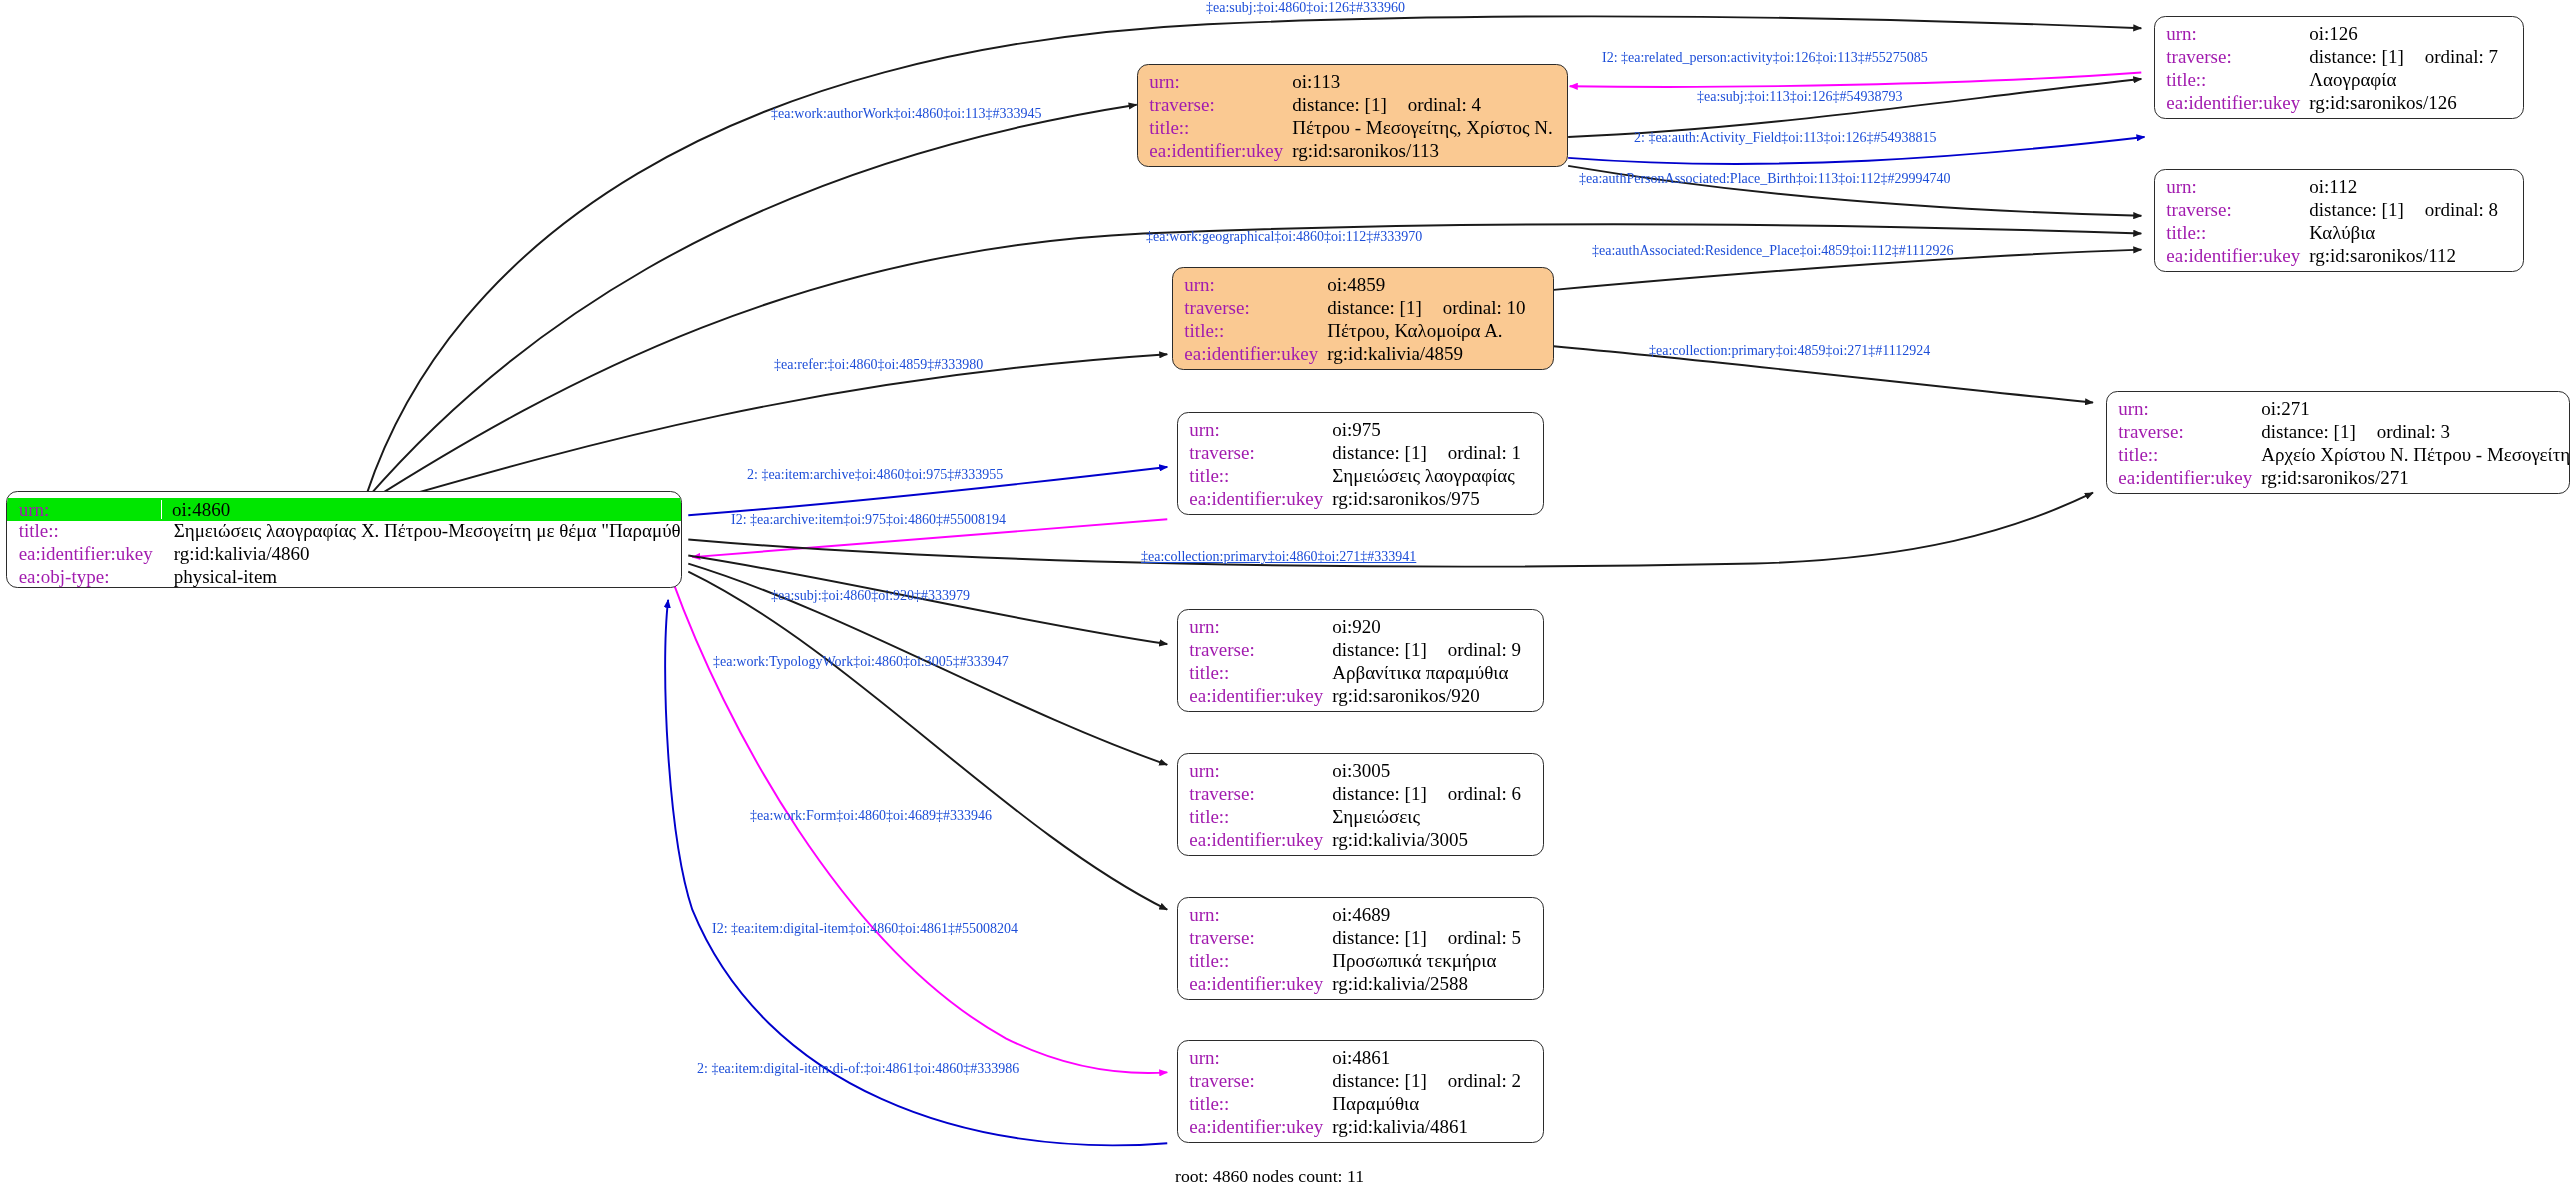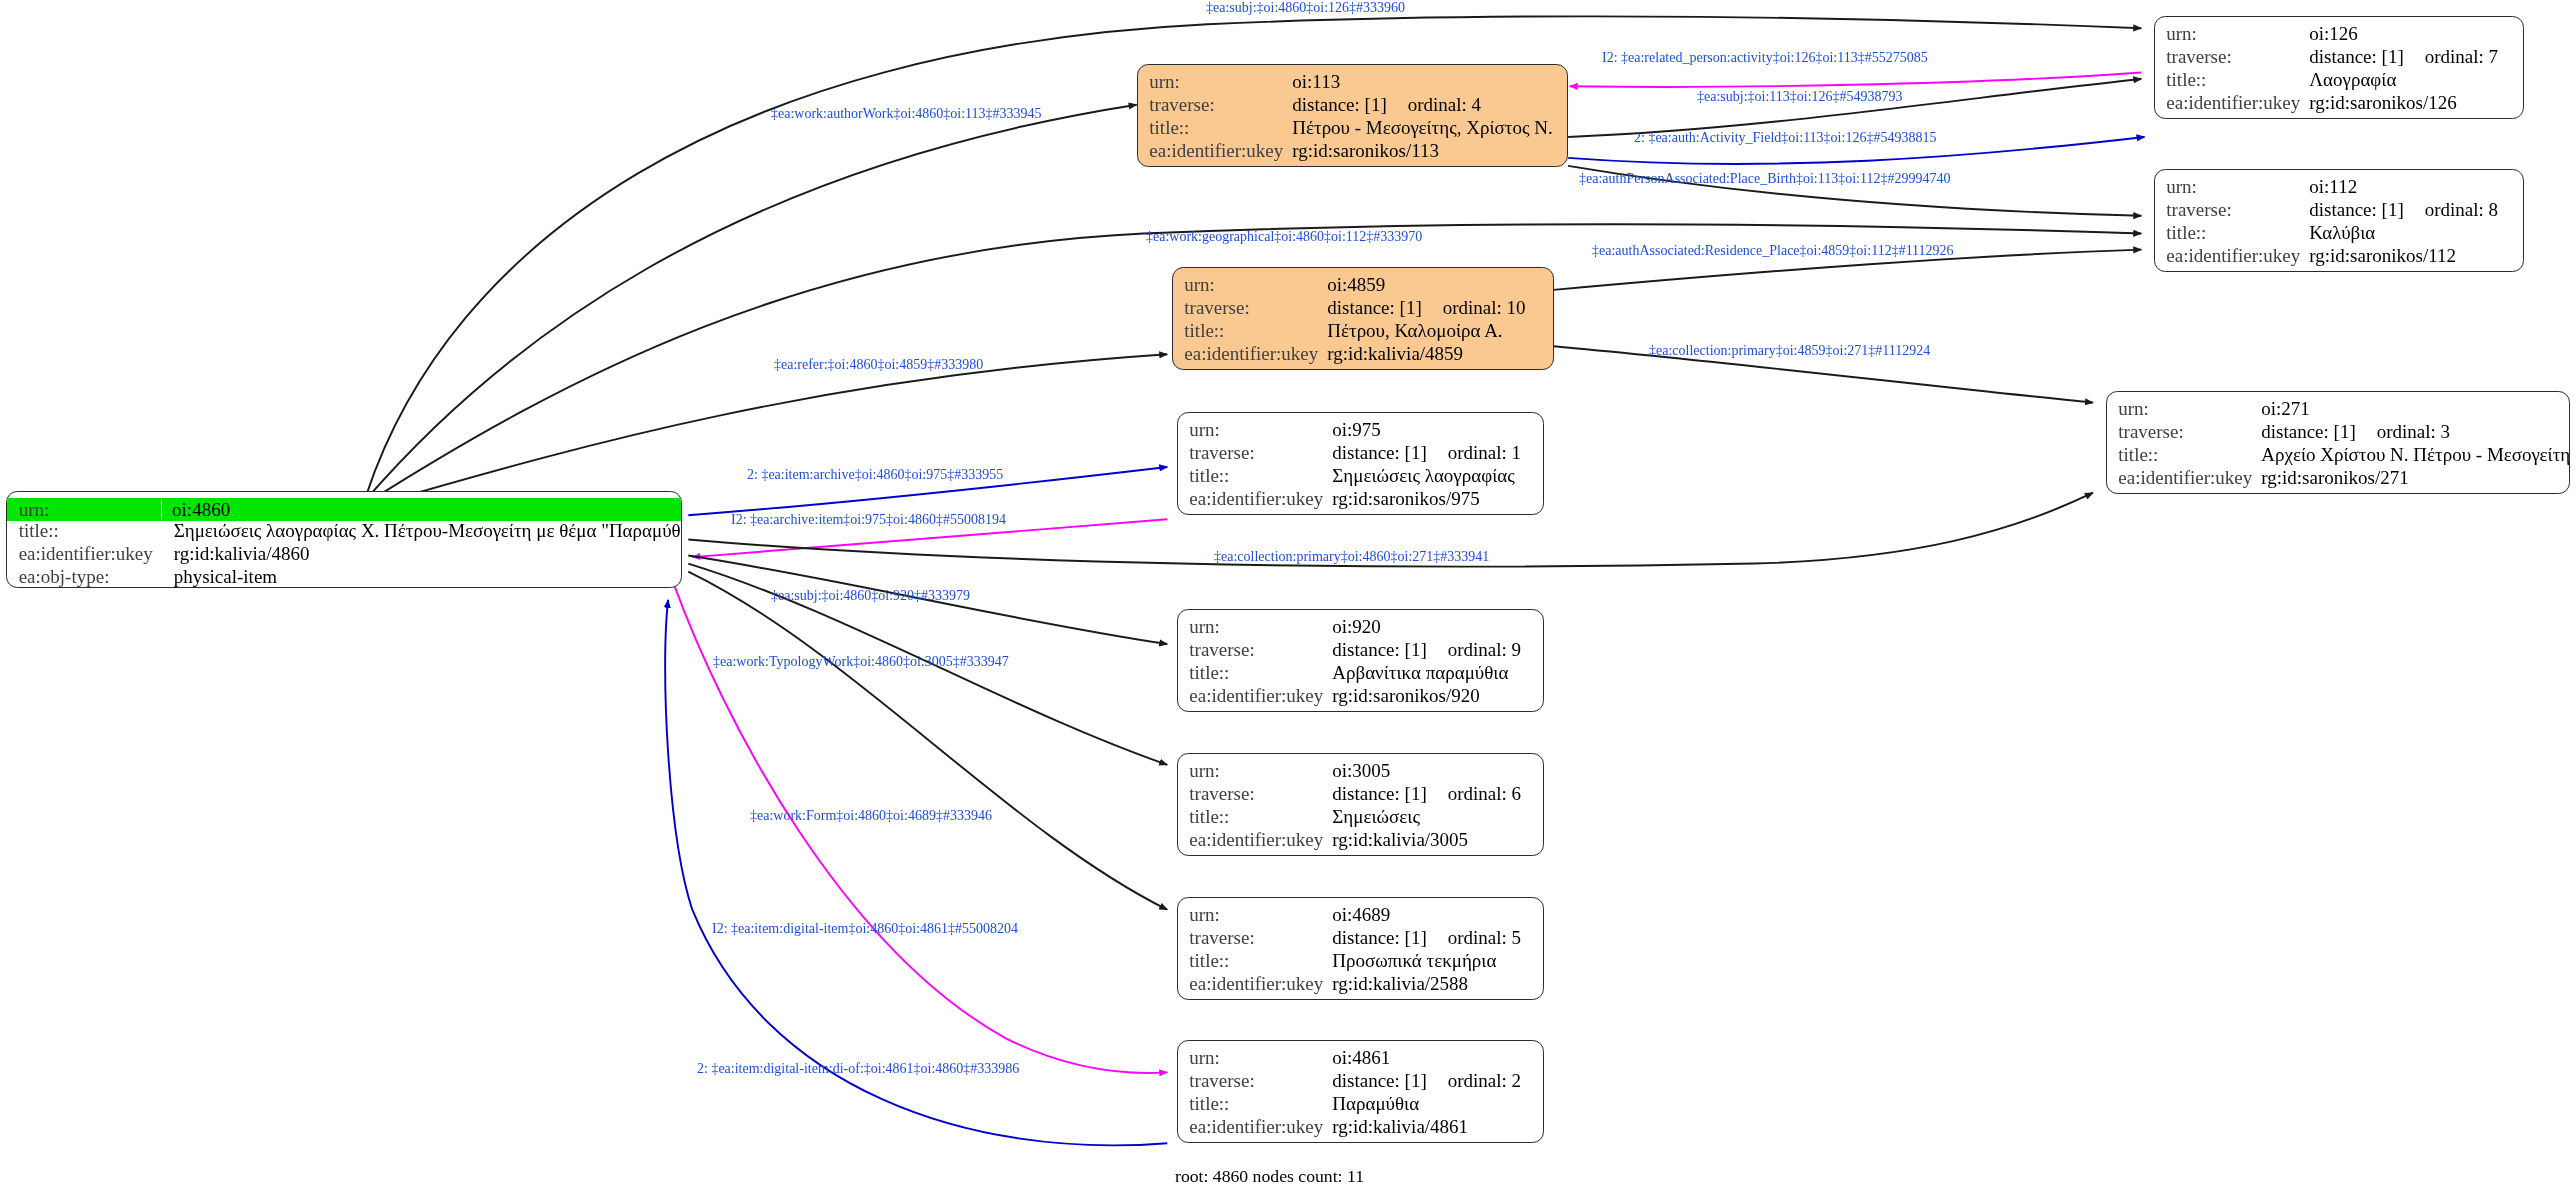--- a/index.html
+++ b/index.html
@@ -41,21 +41,21 @@
     display: flex;
     align-items: baseline;
     line-height: 1.0;
     height: 23px;
     white-space: nowrap;
   }
   .k {
     width: 143px;
     flex: 0 0 143px;
     font-size: 19px;
-    color: #404040;
+    color: #a21caf;
   }
   .v {
     font-size: 19px;
     color: #000000;
   }
   .v .sp { display: inline-block; width: 21px; }
   
   .node.root .inner { padding: 6.4px 0 8px 0; }
   .node.root .row { padding: 0 11.3px; height: 23px; }
   .node.root .row.green {
@@ -402,21 +402,21 @@
   <div class="edge-label" style="left:1697px; top:89px;">‡ea:subj:‡oi:113‡oi:126‡#54938793</div>
   <div class="edge-label" style="left:771px; top:106px;">‡ea:work:authorWork‡oi:4860‡oi:113‡#333945</div>
   <div class="edge-label" style="left:1634px; top:130px;">2: ‡ea:auth:Activity_Field‡oi:113‡oi:126‡#54938815</div>
   <div class="edge-label" style="left:1579px; top:171px;">‡ea:authPersonAssociated:Place_Birth‡oi:113‡oi:112‡#29994740</div>
   <div class="edge-label" style="left:1146px; top:229px;">‡ea:work:geographical‡oi:4860‡oi:112‡#333970</div>
   <div class="edge-label" style="left:1592px; top:243px;">‡ea:authAssociated:Residence_Place‡oi:4859‡oi:112‡#1112926</div>
   <div class="edge-label" style="left:774px; top:357px;">‡ea:refer:‡oi:4860‡oi:4859‡#333980</div>
   <div class="edge-label" style="left:1649px; top:343px;">‡ea:collection:primary‡oi:4859‡oi:271‡#1112924</div>
   <div class="edge-label" style="left:747px; top:467px;">2: ‡ea:item:archive‡oi:4860‡oi:975‡#333955</div>
   <div class="edge-label" style="left:731px; top:512px;">I2: ‡ea:archive:item‡oi:975‡oi:4860‡#55008194</div>
-  <div class="edge-label" style="left:1214px; top:549px;">‡ea:collection:primary‡oi:4860‡oi:271‡#333941</div>
+  <div class="edge-label" style="left:1141px; top:549px;text-decoration:underline;">‡ea:collection:primary‡oi:4860‡oi:271‡#333941</div>
   <div class="edge-label" style="left:771px; top:588px;">‡ea:subj:‡oi:4860‡oi:920‡#333979</div>
   <div class="edge-label" style="left:713px; top:654px;">‡ea:work:TypologyWork‡oi:4860‡oi:3005‡#333947</div>
   <div class="edge-label" style="left:750px; top:773px;margin-top:35px;">‡ea:work:Form‡oi:4860‡oi:4689‡#333946</div>
   <div class="edge-label" style="left:712px; top:921px;">I2: ‡ea:item:digital-item‡oi:4860‡oi:4861‡#55008204</div>
   <div class="edge-label" style="left:697px; top:1061px;">2: ‡ea:item:digital-item:di-of:‡oi:4861‡oi:4860‡#333986</div>
 
   <div class="footer" style="left:1175px; top:1166px;">root: 4860 nodes count: 11</div>
 
 </div>
 

